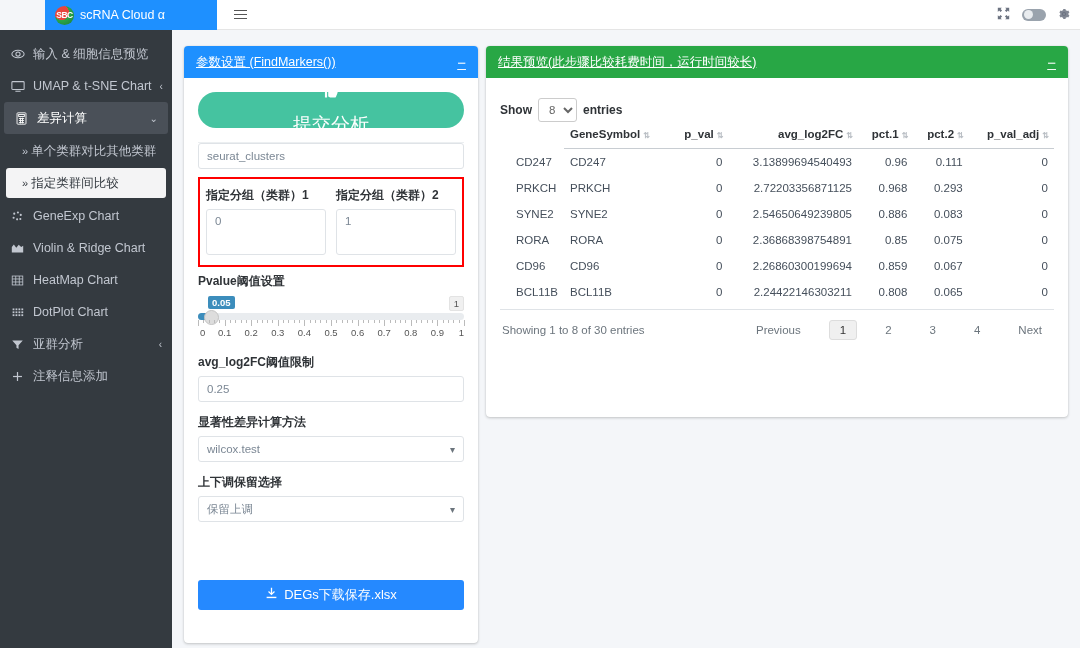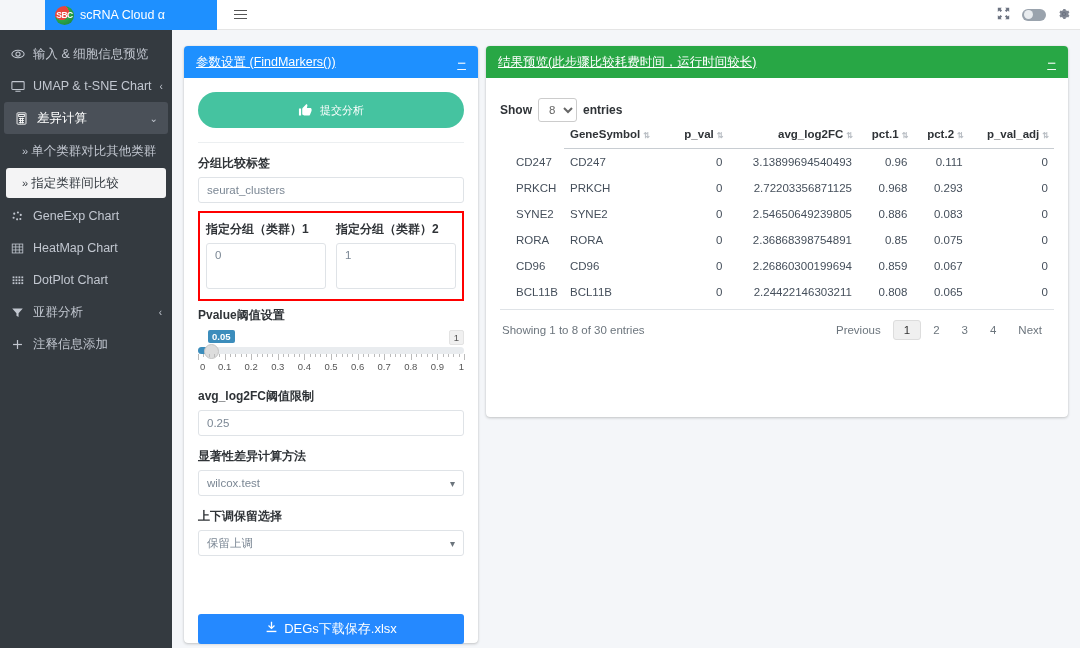--- a/index.html
+++ b/index.html
@@ -72,22 +72,23 @@
     justify-content: space-between; padding: 0 12px; color: #fff; font-size: 12.5px; text-decoration: underline;
   }
   #params-card .card-header { background: #1e90ff; }
   #results-card .card-header { background: #28a745; }
   .minus-btn { font-size: 15px; line-height: 1; cursor: pointer; opacity: .95; }
   .card-body { padding: 14px 14px 0 14px; }
   
   #submit-btn {
     display: flex; align-items: center; justify-content: center; gap: 7px;
     width: 100%; height: 36px; background: #45c3a0; color: #fff;
-    border: none; border-radius: 18px; font-size: 11px; cursor: pointer;
-    font-family: Liberation Sans, sans-serif;
+    border: none; border-radius: 18px; font-size: 19px; cursor: pointer;
+    font-family: Liberation Mono, monospace;
+    flex-direction: column;
   }
   .divider { border-top: 1px solid #eceff1; margin: 14px 0 0 0; }
   .field-label { font-size: 12px; font-weight: bold; color: #2f3337; margin: 12px 0 5px; }
   .txt-input {
     width: 100%; height: 26px; border: 1px solid #dfe3e7; border-radius: 3px;
     padding: 0 8px; font-size: 11.5px; color: #7b8794;
     font-family: "Liberation Sans", sans-serif; background: #fff;
   }
   #redbox { border: 2px solid #ff0000; margin-top: 8px; padding: 4px 6px 6px; }
   .two-col { display: flex; gap: 10px; }
@@ -148,21 +149,21 @@
   thead th.first { border-bottom: none; }
   .sort-ico { color: #b9bec4; font-size: 8px; margin-left: 3px; letter-spacing: -1px; }
   tbody td { padding: 7px 6px; text-align: right; white-space: nowrap; }
   tbody td.rowname { text-align: left; padding-left: 16px; color: #454f5b; }
   tbody td.gene { text-align: left; }
   #table-foot {
     display: flex; align-items: center; justify-content: space-between;
     border-top: 1px solid #dfe3e7; margin-top: 4px; padding: 10px 2px 0;
     font-size: 11.5px; color: #6c757d;
   }
-  #pager { display: flex; align-items: center; gap: 2px; }
+  #pager { display: flex; align-items: center; gap: 18px; }
   .pg { padding: 3px 10px; cursor: pointer; color: #6c757d; }
   .pg.current { border: 1px solid #ddd; background: #f0f0f0; border-radius: 3px; color: #333; }
 </style>
 </head>
 <body>
 
 <div id="topbar">
   <div id="brand">
     <div id="brand-logo">SBC</div>
     <div id="brand-title">scRNA Cloud α</div>
@@ -245,20 +246,28 @@
           <circle cx="8.5" cy="3" r="1.3"></circle>
           <circle cx="12" cy="6" r="1.3"></circle>
           <circle cx="3.2" cy="9.5" r="1.3"></circle>
           <circle cx="7.5" cy="11.5" r="1.3"></circle>
           <circle cx="11.5" cy="11" r="1.3"></circle>
         </svg>
     </span>
     <span class="nav-label">GeneExp Chart</span>
   </div>
 
+  <div class="nav-item">
+    <span class="nav-ico">
+      <svg width="13" height="13" viewBox="0 0 16 16" fill="#c2c7d0">
+          <path d="M1 13V6l2.5-3L6.5 7 9.5 3.5 12.5 6 15 4.5V13z"></path>
+        </svg>
+    </span>
+    <span class="nav-label">Violin &amp; Ridge Chart</span>
+  </div>
 
   <div class="nav-item">
     <span class="nav-ico">
       <svg width="13" height="13" viewBox="0 0 16 16" fill="none" stroke="#c2c7d0" stroke-width="1">
           <rect x="1.5" y="2.5" width="13" height="11"></rect>
           <line x1="1.5" y1="6.1" x2="14.5" y2="6.1"></line>
           <line x1="1.5" y1="9.8" x2="14.5" y2="9.8"></line>
           <line x1="5.8" y1="2.5" x2="5.8" y2="13.5"></line>
           <line x1="10.2" y1="2.5" x2="10.2" y2="13.5"></line>
         </svg>
@@ -322,21 +331,20 @@
         <span>
           <svg width="15" height="15" viewBox="0 0 16 16" fill="#fff">
               <path d="M6.2 14.5h5.1c.7 0 1.3-.4 1.5-1l1.6-3.9c0-.2.1-.3.1-.5V7.9c0-.8-.6-1.4-1.4-1.4H9.5l.5-2.6c0-.2 0-.4 0-.6-.1-.3-.2-.5-.4-.7l-.6-.6-4.1 4.4c-.3.3-.4.6-.4 1v5c0 .8.6 1.4 1.4 1.4zM1 6.8h2.3v7.7H1z"></path>
             </svg>
         </span>
         <span>提交分析</span>
       </button>
 
       <div class="divider"></div>
 
-      <div class="field-label">分组比较标签</div>
       <input class="txt-input" value="seurat_clusters" style="">
 
       <div id="redbox">
         <div class="two-col">
           <div>
             <div class="field-label" style="margin-top:4px">指定分组（类群）1</div>
             <textarea class="ta" style="">0</textarea>
           </div>
           <div>
             <div class="field-label" style="margin-top:4px">指定分组（类群）2</div>

